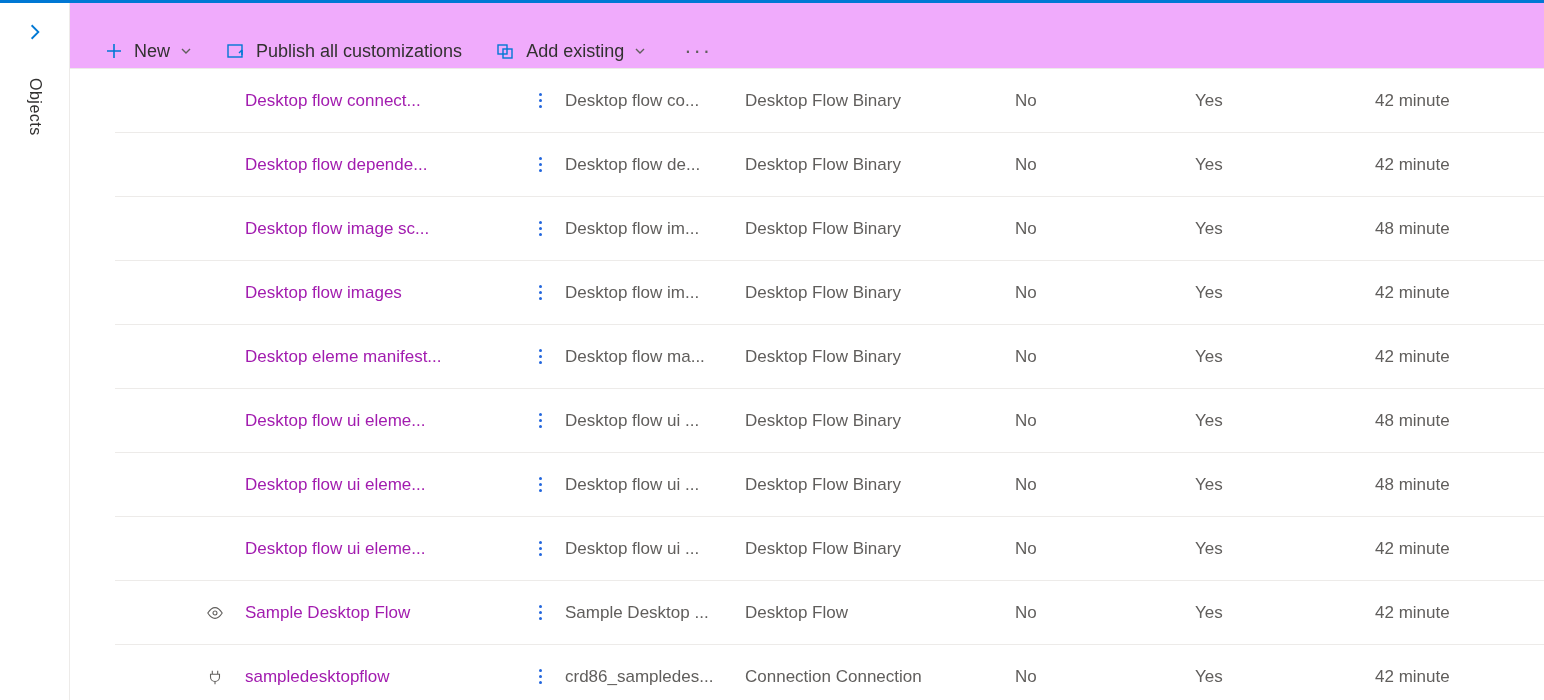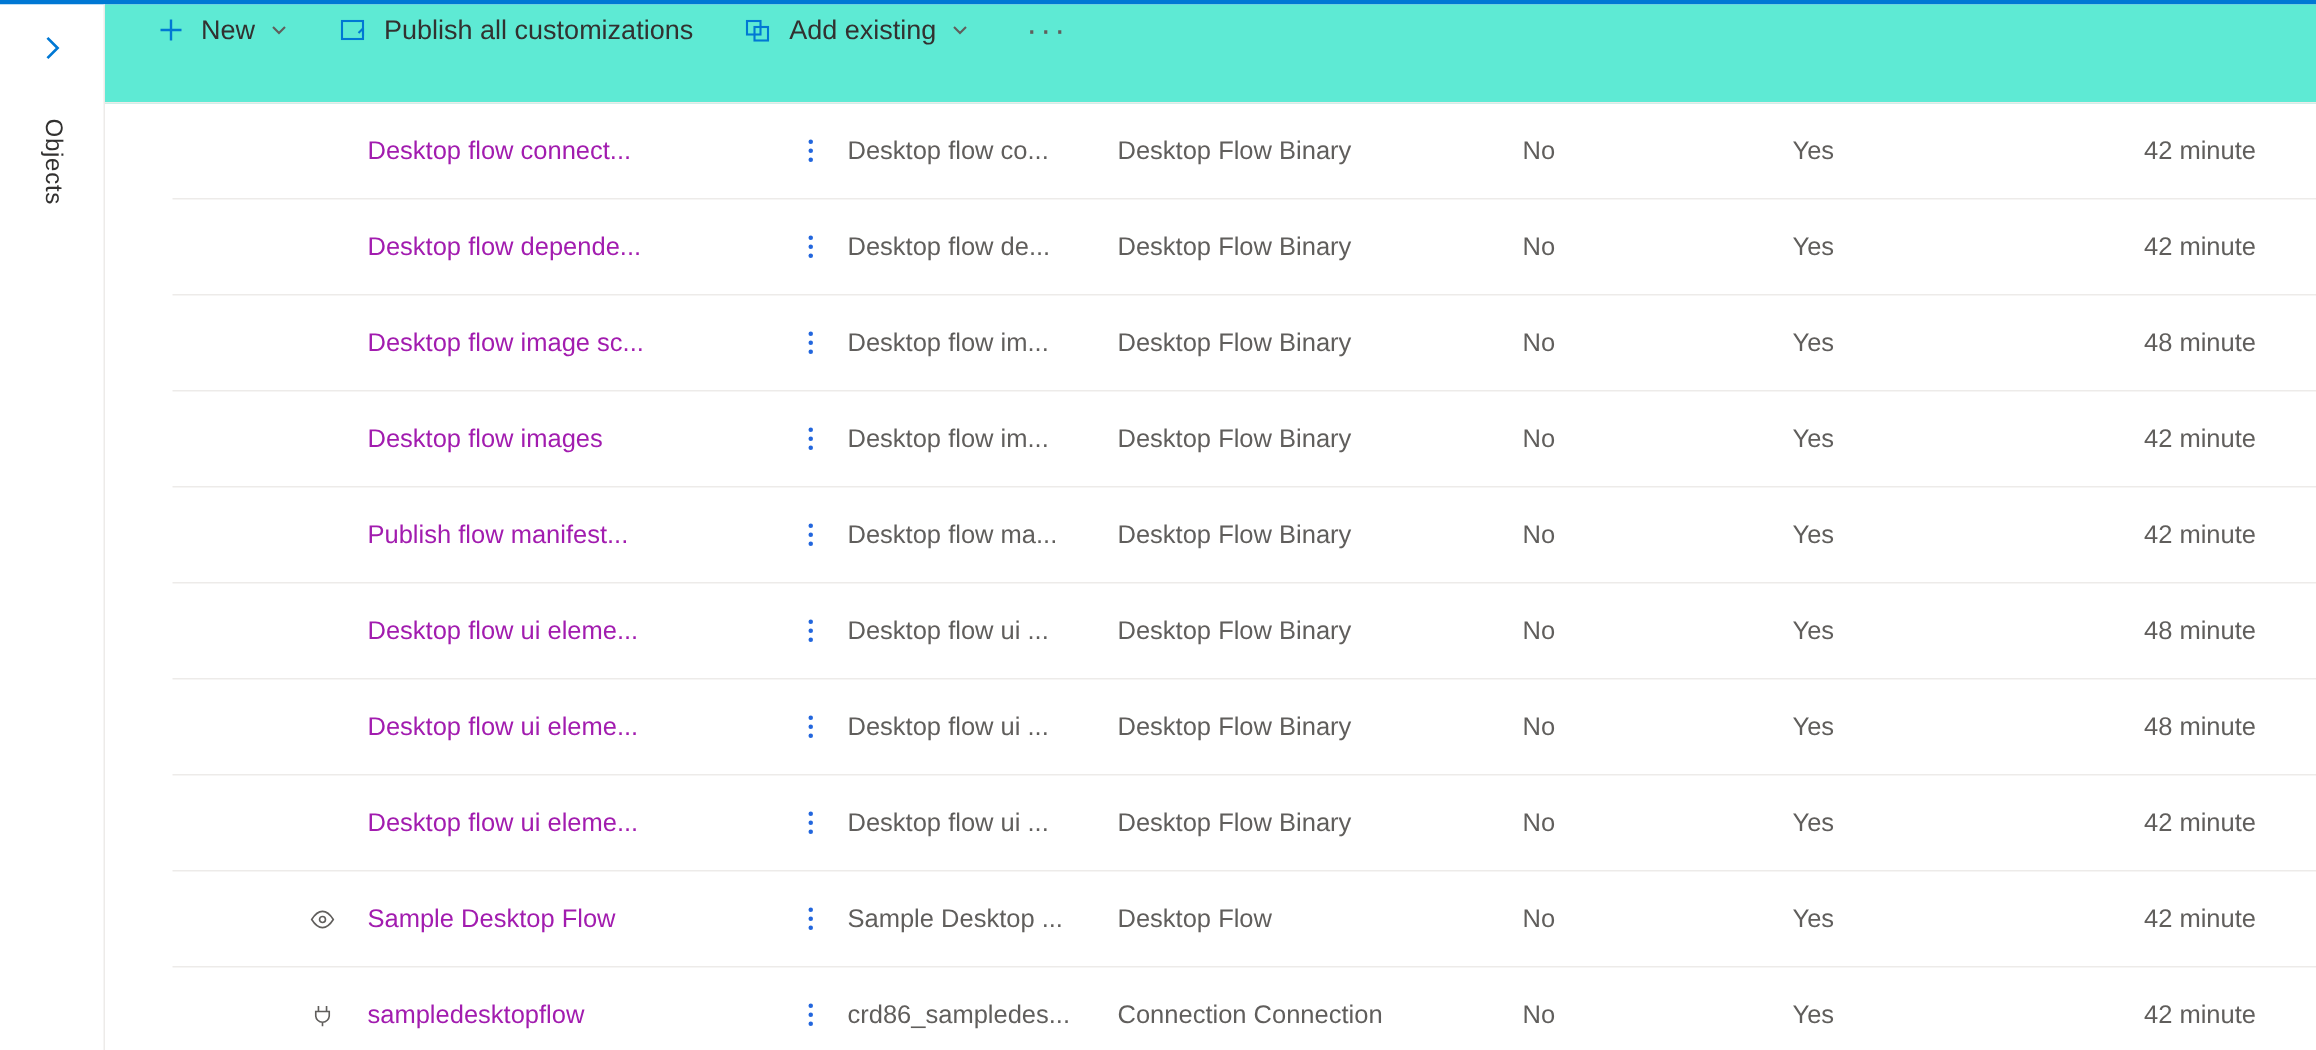--- a/index.html
+++ b/index.html
@@ -47,24 +47,24 @@
   
   .main {
     flex: 1;
     display: flex;
     flex-direction: column;
     min-width: 0;
   }
   
   .cmdbar {
     height: 66px;
-    background: #5eead4;
+    background: #f0abfc;
     border-bottom: 1px solid #edebe9;
     display: flex;
-    align-items: flex-start;
+    align-items: flex-end;
     padding: 0 20px 0 30px;
   }
   .cmdbar-left { display: flex; align-items: center; gap: 26px; flex: 1; }
   .cmd-btn {
     display: inline-flex;
     align-items: center;
     gap: 10px;
     color: #323130;
     font-size: 18px;
     cursor: pointer;
@@ -127,21 +127,21 @@
     display:inline-flex; flex-direction:column; gap:3px;
   }
   .more-v span { width:3px; height:3px; border-radius:50%; background:#2266dd; }
   .col-name, .col-type, .col-managed, .col-custom, .col-modified {
     color: #605e5c;
     white-space: nowrap;
     overflow: hidden;
     text-overflow: ellipsis;
     padding-right: 14px;
   }
-  .col-modified { text-align: right; padding-right: 40px; }
+  .col-modified { padding-right: 40px; }
 </style>
 </head>
 <body>
 
 <div class="app">
 
   <div class="sidebar">
     <div class="sidebar-chevron">
       <svg viewBox="0 0 16 16" width="18" height="18">
           <path d="M5 2 l6 6 -6 6" fill="none" stroke="#0078d4" stroke-width="1.6"></path>
@@ -263,21 +263,21 @@
     </div>
     <div class="col-name">Desktop flow im...</div>
     <div class="col-type">Desktop Flow Binary</div>
     <div class="col-managed">No</div>
     <div class="col-custom">Yes</div>
     <div class="col-modified">42 minute</div>
   </div>
         <div class="row">
     <div class="col-select"></div>
     <div class="col-icon"></div>
-    <div class="col-display">Publish flow manifest...</div>
+    <div class="col-display">Desktop eleme manifest...</div>
     <div class="col-actions">
       <div class="more-v">
               <span></span>
               <span></span>
               <span></span>
             </div>
     </div>
     <div class="col-name">Desktop flow ma...</div>
     <div class="col-type">Desktop Flow Binary</div>
     <div class="col-managed">No</div>

